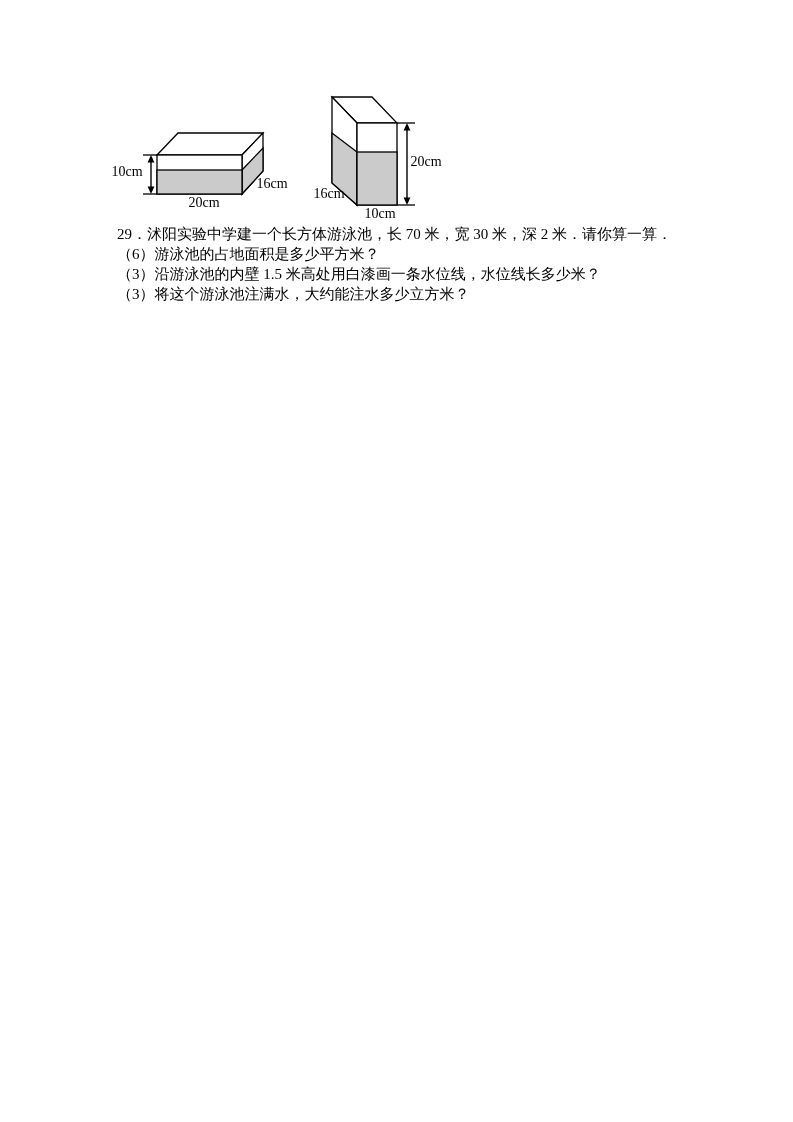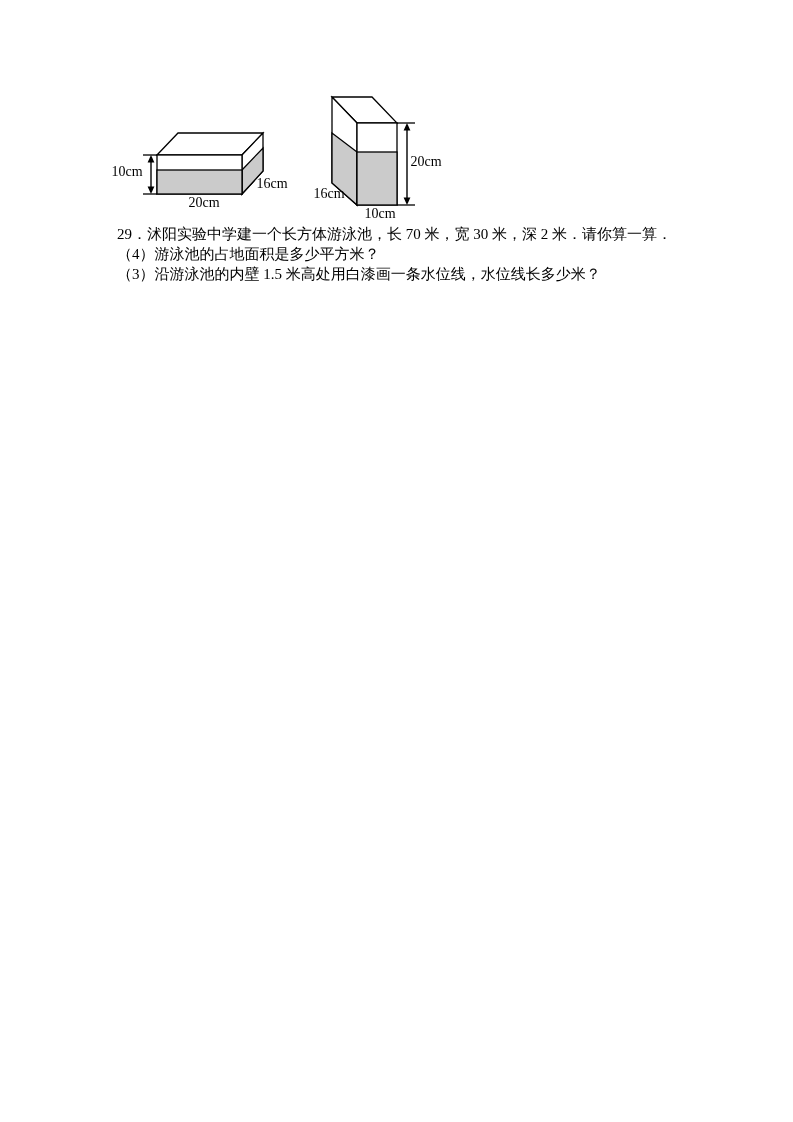--- a/index.html
+++ b/index.html
@@ -79,17 +79,18 @@
       <polygon class="arrow-head" points="307,115 303.6,107.5 310.4,107.5"></polygon>
       <text class="dim-label" x="326" y="76" text-anchor="middle">20cm</text>
       <text class="dim-label" x="229" y="108" text-anchor="middle">16cm</text>
       <text class="dim-label" x="280" y="128" text-anchor="middle">10cm</text>
     </g>
 
   </svg>
 
   <div class="problem">
     <div class="line">29．沭阳实验中学建一个长方体游泳池，长 70 米，宽 30 米，深 2 米．请你算一算．</div>
-    <div class="line">（4）游泳池的占地面积是多少平方米？</div>
+    <div class="line">（6）游泳池的占地面积是多少平方米？</div>
     <div class="line">（3）沿游泳池的内壁 1.5 米高处用白漆画一条水位线，水位线长多少米？</div>
+    <div class="line">（3）将这个游泳池注满水，大约能注水多少立方米？</div>
   </div>
 
 </div>
 
 </body></html>

